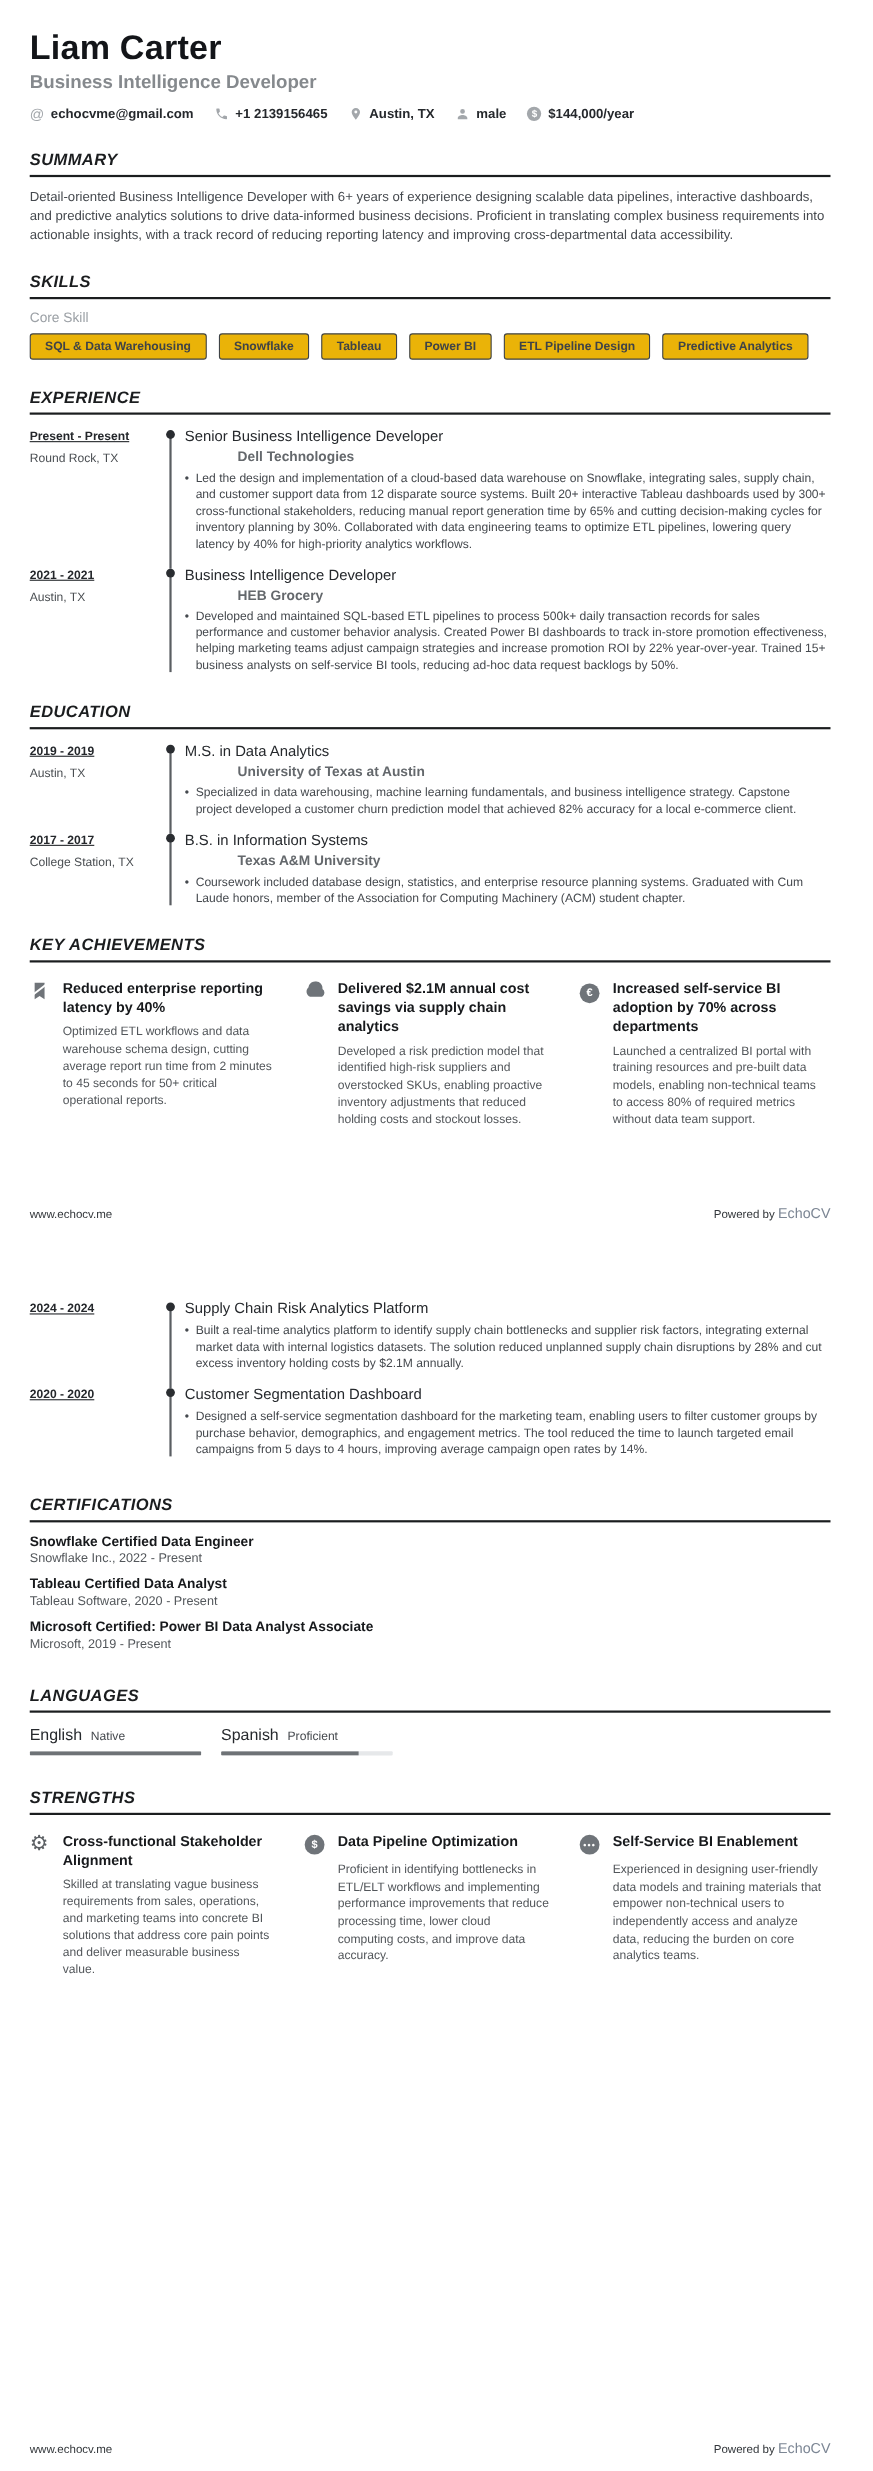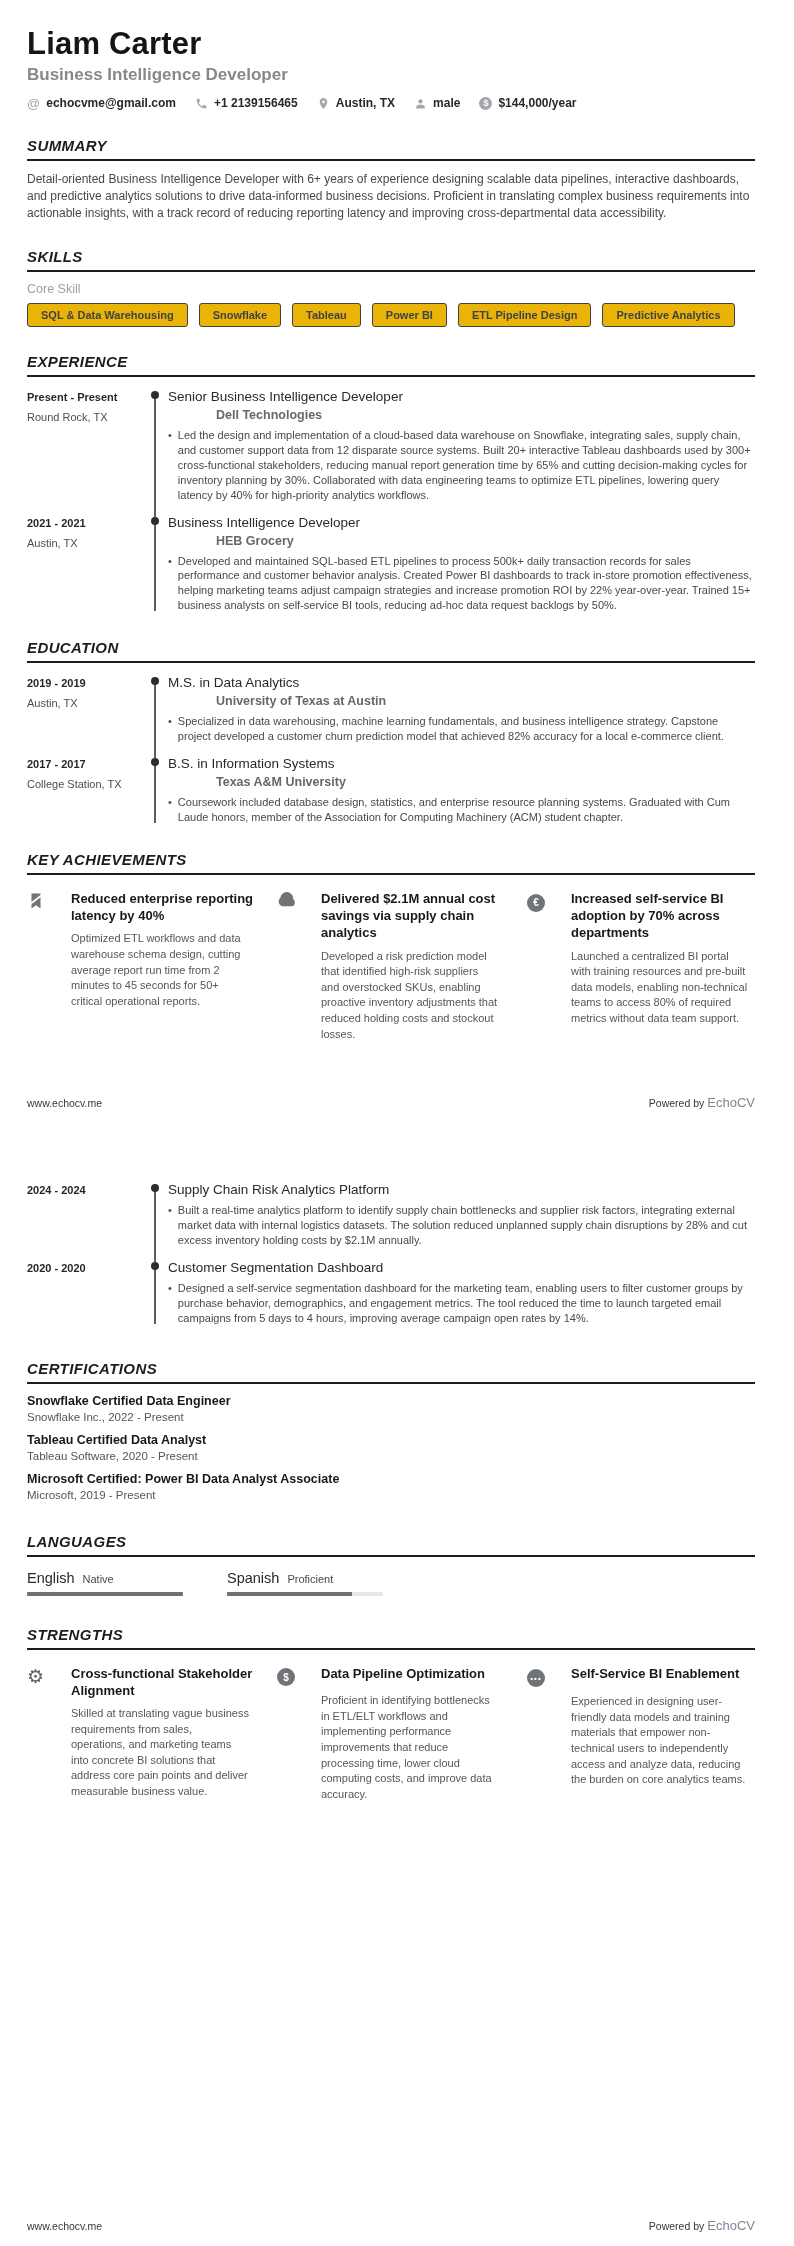--- a/index.html
+++ b/index.html
@@ -28,45 +28,45 @@
   .sec-h { font-size:15px; font-weight:800; letter-spacing:.4px; color:#1b1d1f; margin:0;
            padding-bottom:5px; border-bottom:2.5px solid #1b1d1f;font-style:italic; }
   .summary-text { margin:10px 0 0; font-size:12px; line-height:1.42; color:#45494e; }
   
   .group-label { margin-top:10px; font-size:12.5px; color:#9ca1a6; }
   .chips { display:flex; flex-wrap:wrap; gap:11px; margin-top:7px; }
   .chip { border:1.5px solid #3f4347; border-radius:3px; padding:5px 13px; font-size:11px; font-weight:700; color:#3f4347; background:#eab308; }
   
   .entries { margin-top:2px; }
   .entry { display:grid; grid-template-columns:117px 24px 1fr; margin-top:12px; }
-  .dates { font-size:11px; font-weight:700; color:#24272b; padding-top:2px; }
+  .dates { font-size:11px; font-weight:700; color:#24272b; padding-top:2px;text-decoration:underline; }
   .loc { font-size:11px; color:#4a4e52; margin-top:8px; }
   .tl { position:relative; }
   .tl::before { content:""; position:absolute; left:10px; top:9px; bottom:-14px; width:1.5px; background:#5a5e62; }
   .entry:last-child .tl::before { bottom:2px; }
   .tl::after { content:""; position:absolute; left:7px; top:2px; width:8px; height:8px; border-radius:50%; background:#2a2d31; }
   .etitle { font-size:13.5px; color:#26292d; }
   .org { font-size:12.5px; font-weight:700; color:#64686c; margin-top:4px;margin-left:48px; }
   .bullet { display:flex; gap:6px; margin-top:6px; font-size:11px; line-height:1.36; color:#45494e; padding-right:2px; }
   .bm { flex:0 0 auto; }
   
   .cards { display:grid; grid-template-columns:1fr 1fr 1fr; column-gap:22px; margin-top:15px; }
-  .card { display:grid; grid-template-columns:27px 1fr; column-gap:17px; align-content:start; }
+  .card { display:grid; grid-template-columns:27px 1fr; column-gap:3px; align-content:start; }
   .cicon-cell { padding-top:2px; color:#6f7479; }
   .gear-glyph { font-size:19px; line-height:1; color:#5d6165; }
   .circle-badge { width:18px; height:18px; border-radius:50%; background:#6f7479; color:#fff;
                   display:inline-flex; align-items:center; justify-content:center; font-size:10px; font-weight:700; }
   .circle-badge.small-dots { font-size:8px; letter-spacing:1px; }
   .ctitle { font-size:13px; font-weight:800; color:#17191c; line-height:1.32; }
   .ctext { grid-column:2; font-size:11px; line-height:1.42; color:#53575b; margin-top:7px; padding-right:6px; }
   
   .cert-name { font-size:12.5px; font-weight:800; color:#17191c; margin-top:10px; }
   .cert-org { font-size:11.5px; color:#53575b; margin-top:3px; }
   
-  .langs { display:flex; gap:44px; margin-top:13px;text-align:right; }
+  .langs { display:flex; gap:18px; margin-top:13px;text-align:right; }
   .lang { width:156px; }
   .lang-head { display:flex; align-items:baseline; gap:8px; }
   .lang-name { font-size:14.5px; color:#26292d; }
   .lang-level { font-size:11px; color:#45494e; }
   .bar { height:4px; background:#e6e8ea; margin-top:6px; border-radius:1px; overflow:hidden; }
   .bar-fill { height:100%; background:#6e7276; }
   
   .page-footer { position:absolute; left:27px; right:27px; bottom:13px;
                  display:flex; justify-content:space-between; align-items:baseline; }
   .site { font-size:10.5px; color:#33373b; }

